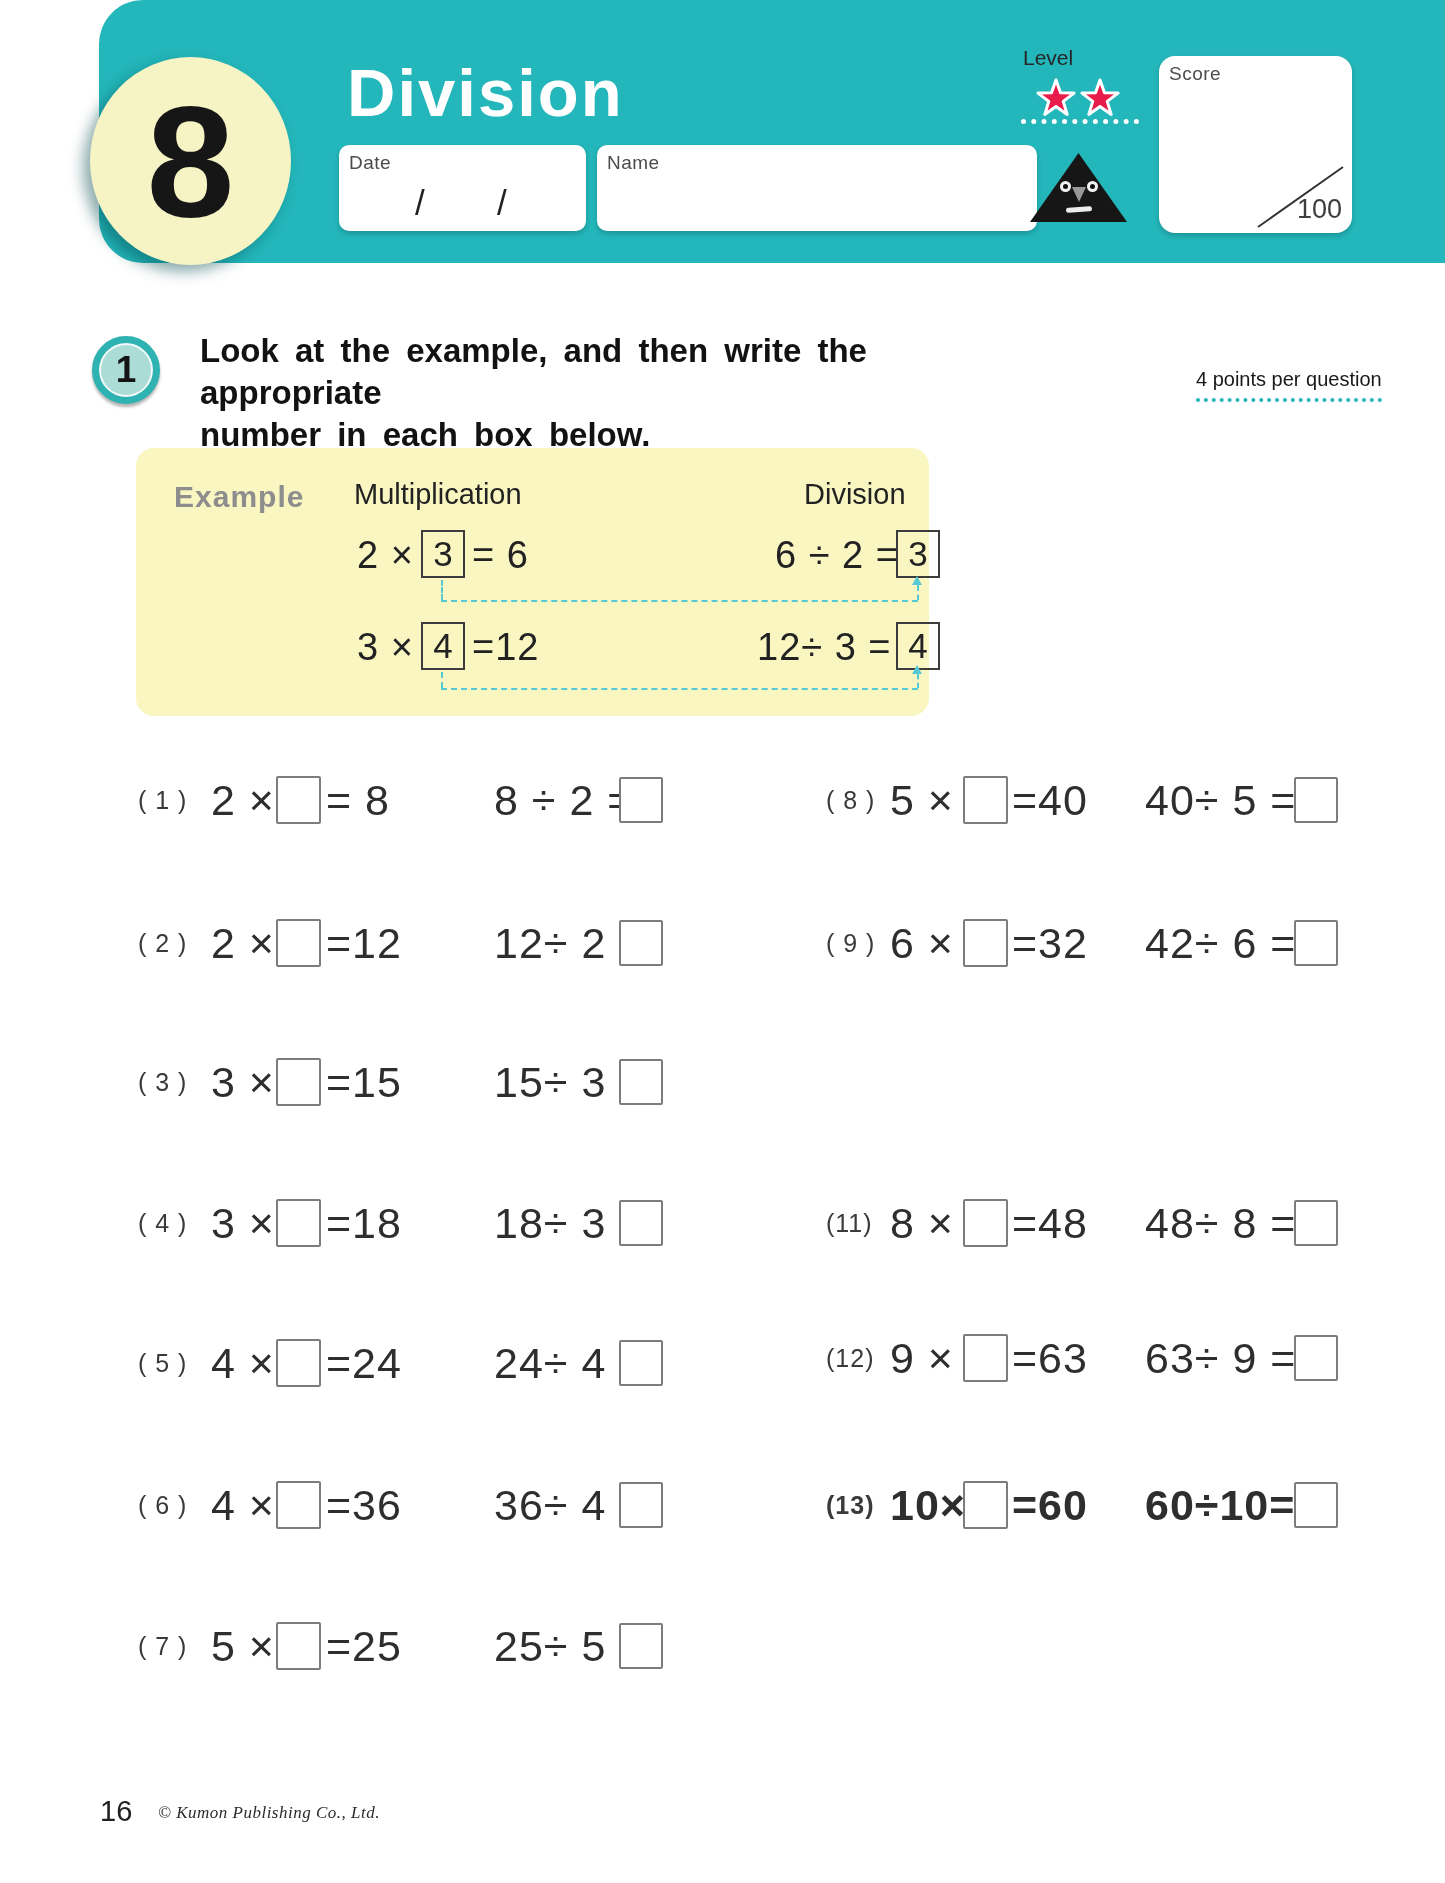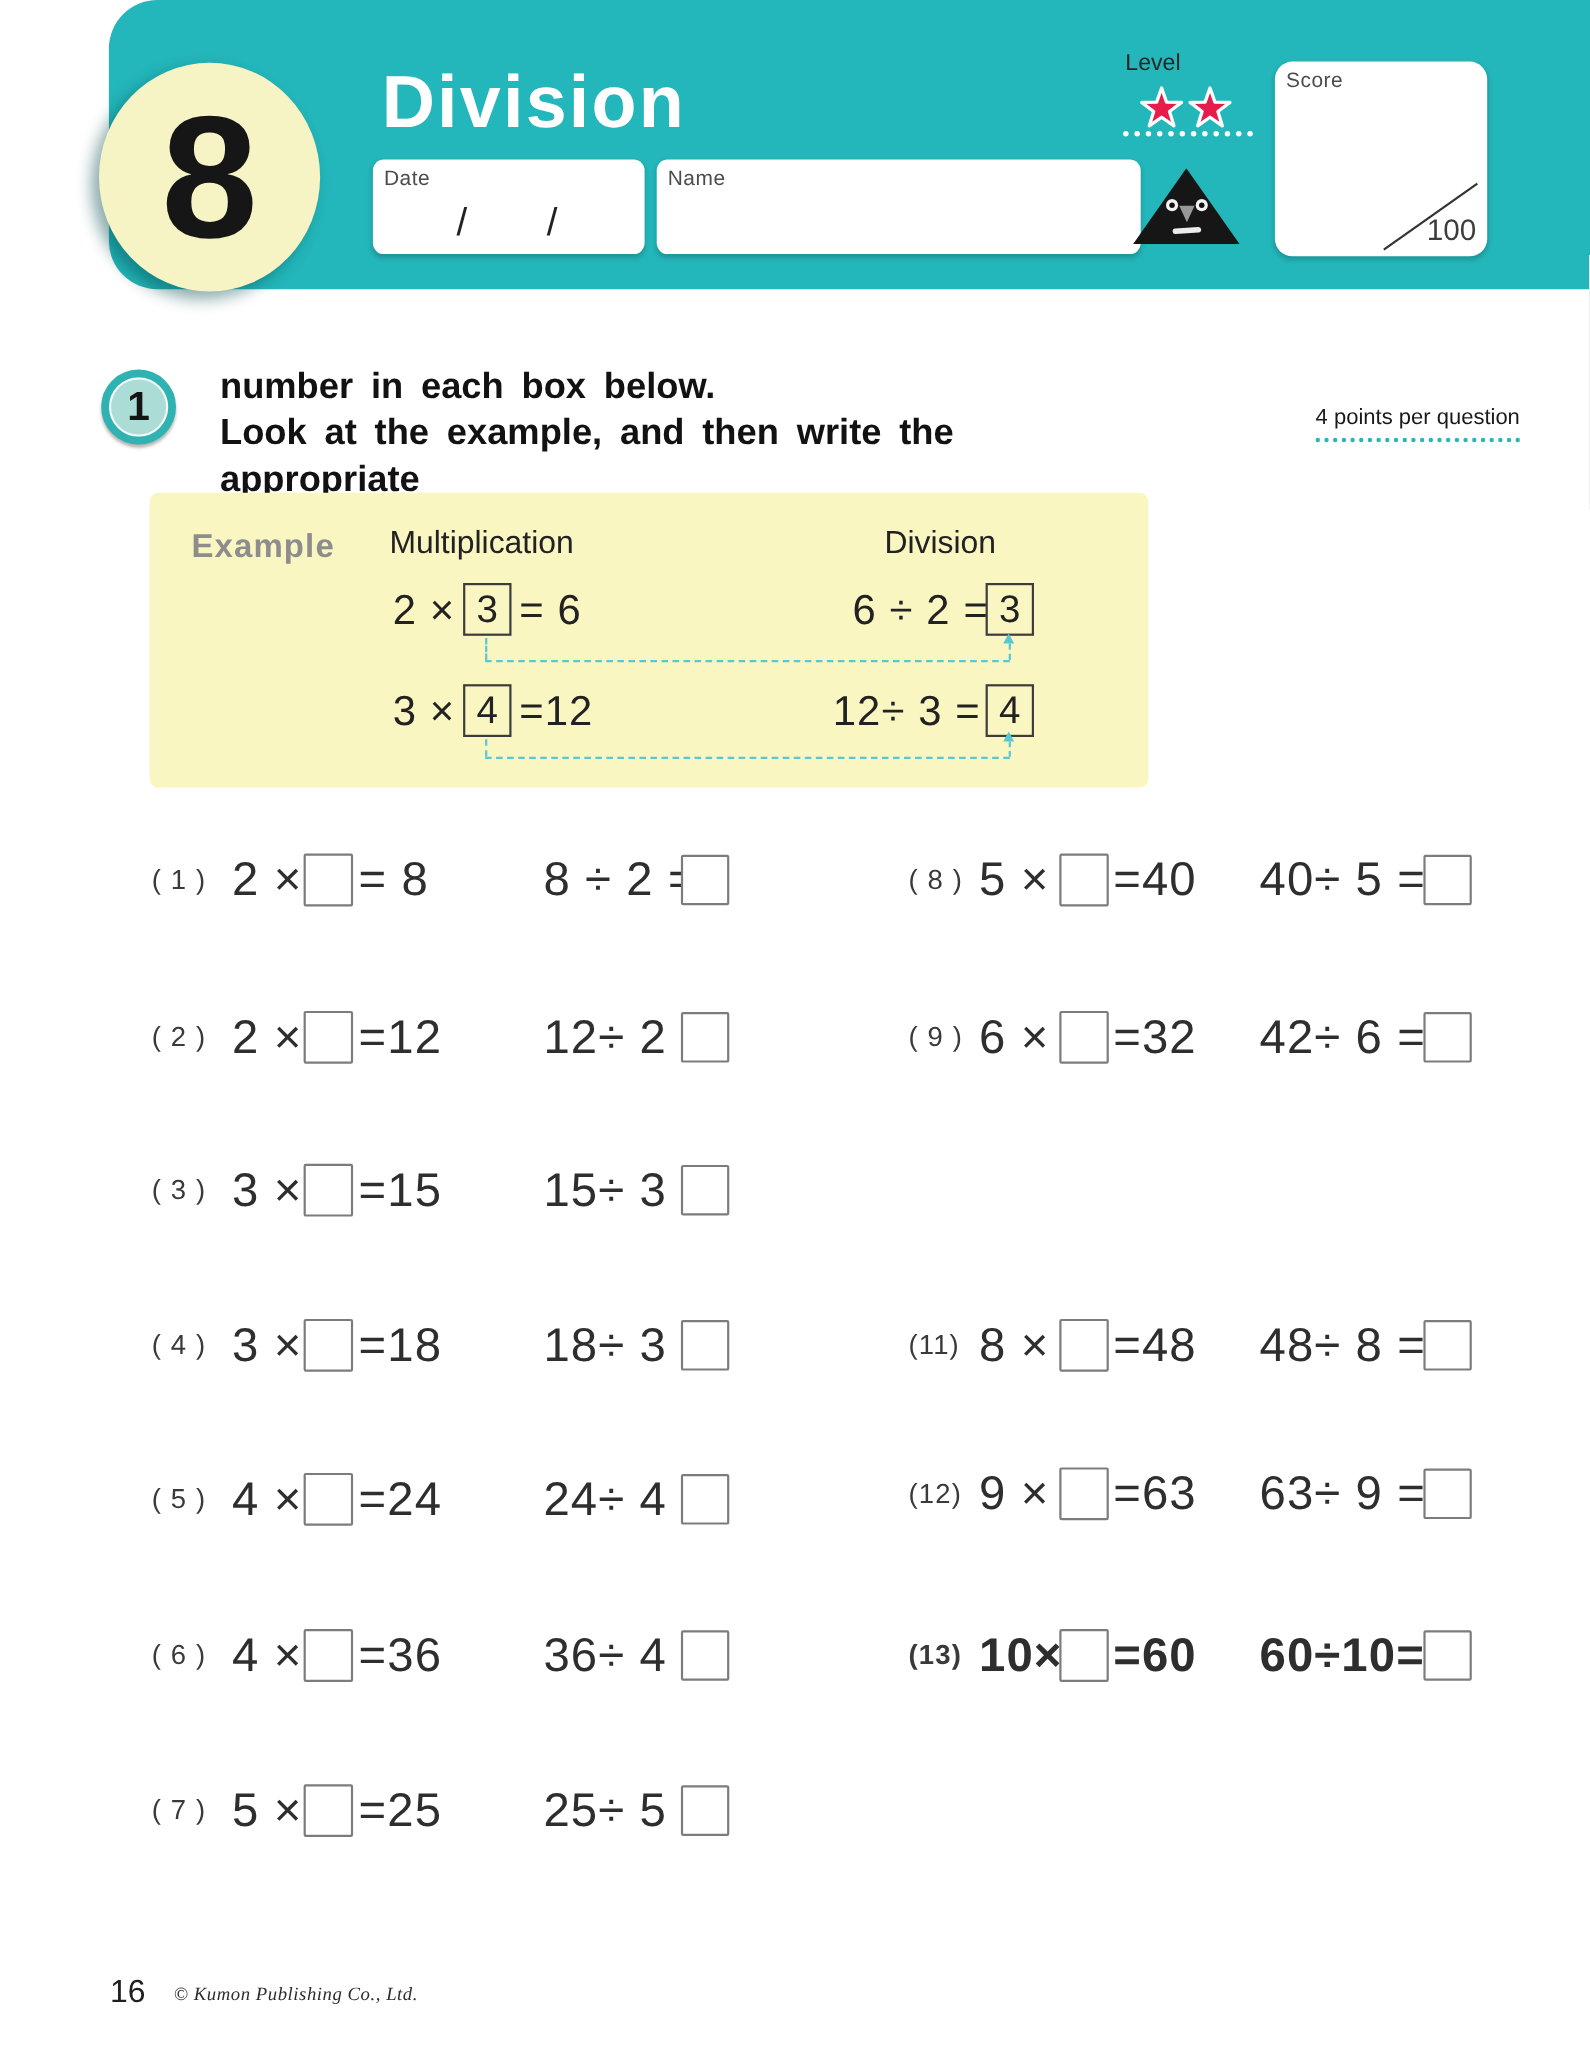--- a/index.html
+++ b/index.html
@@ -43,22 +43,22 @@
         background:#abdcd6;border:7px solid #2fb2b2;display:flex;align-items:center;justify-content:center;
         box-shadow:0 3px 3px rgba(0,0,0,.3), inset 0 0 0 2px rgba(255,255,255,.85);}
   .q-circle span{font-size:37px;font-weight:bold;color:#141414;}
   .q-text{position:absolute;left:200px;top:330px;width:830px;font-size:33px;font-weight:bold;
         color:#121212;line-height:42px;word-spacing:7px;}
   .q-text span{display:block;}
   .points-note{position:absolute;left:1196px;top:368px;font-size:20px;color:#191919;
         padding-bottom:7px;border-bottom:4px dotted #27b6ba;}
 
   
-  .example-box{position:absolute;left:136px;top:448px;width:908px;height:268px;
-        background:#faf6c2;border-radius:8px;}
+  .example-box{position:absolute;left:136px;top:448px;width:793px;height:268px;
+        background:#faf6c2;border-radius:18px;}
   .ex-label{position:absolute;left:38px;top:32px;font-size:30px;font-weight:bold;color:#8d8d8d;letter-spacing:1px;}
   .ex-col{position:absolute;top:30px;font-size:29px;color:#222;}
   .ex-col.mult{left:218px;} .ex-col.div{left:668px;}
   .ex-t{position:absolute;font-size:38px;color:#222;letter-spacing:1px;}
   .ex-box{position:absolute;width:44px;height:48px;border:2px solid #3c3c3c;box-sizing:border-box;
         display:flex;align-items:center;justify-content:center;font-size:35px;color:#222;}
   .r1t{top:86px;} .r1b{top:82px;} .r2t{top:178px;} .r2b{top:174px;}
   .x-mpre{left:221px;} .x-mbox{left:285px;} .x-msuf{left:336px;}
   .x-dpre1{left:639px;} .x-dpre2{left:621px;} .x-dbox{left:760px;}
   .a-v{position:absolute;width:0;border-left:2px dashed #56c9d4;}
@@ -133,22 +133,22 @@
     <svg class="score-line" width="193" height="177">
       <line x1="99" y1="171" x2="184" y2="111" stroke="#333" stroke-width="2"></line>
     </svg>
     <span class="score-denom">100</span>
   </div>
 
   <div class="q-circle">
     <span>1</span>
   </div>
   <div class="q-text">
+    <span>Look at the example, and then write the appropriate</span>
     <span>number in each box below.</span>
-    <span>Look at the example, and then write the appropriate</span>
   </div>
   <div class="points-note">4 points per question</div>
 
   <div class="example-box">
     <span class="ex-label">Example</span>
     <span class="ex-col mult">Multiplication</span>
     <span class="ex-col div">Division</span>
 
     <span class="ex-t r1t x-mpre">2 ×</span>
     <span class="ex-box r1b x-mbox">3</span>

